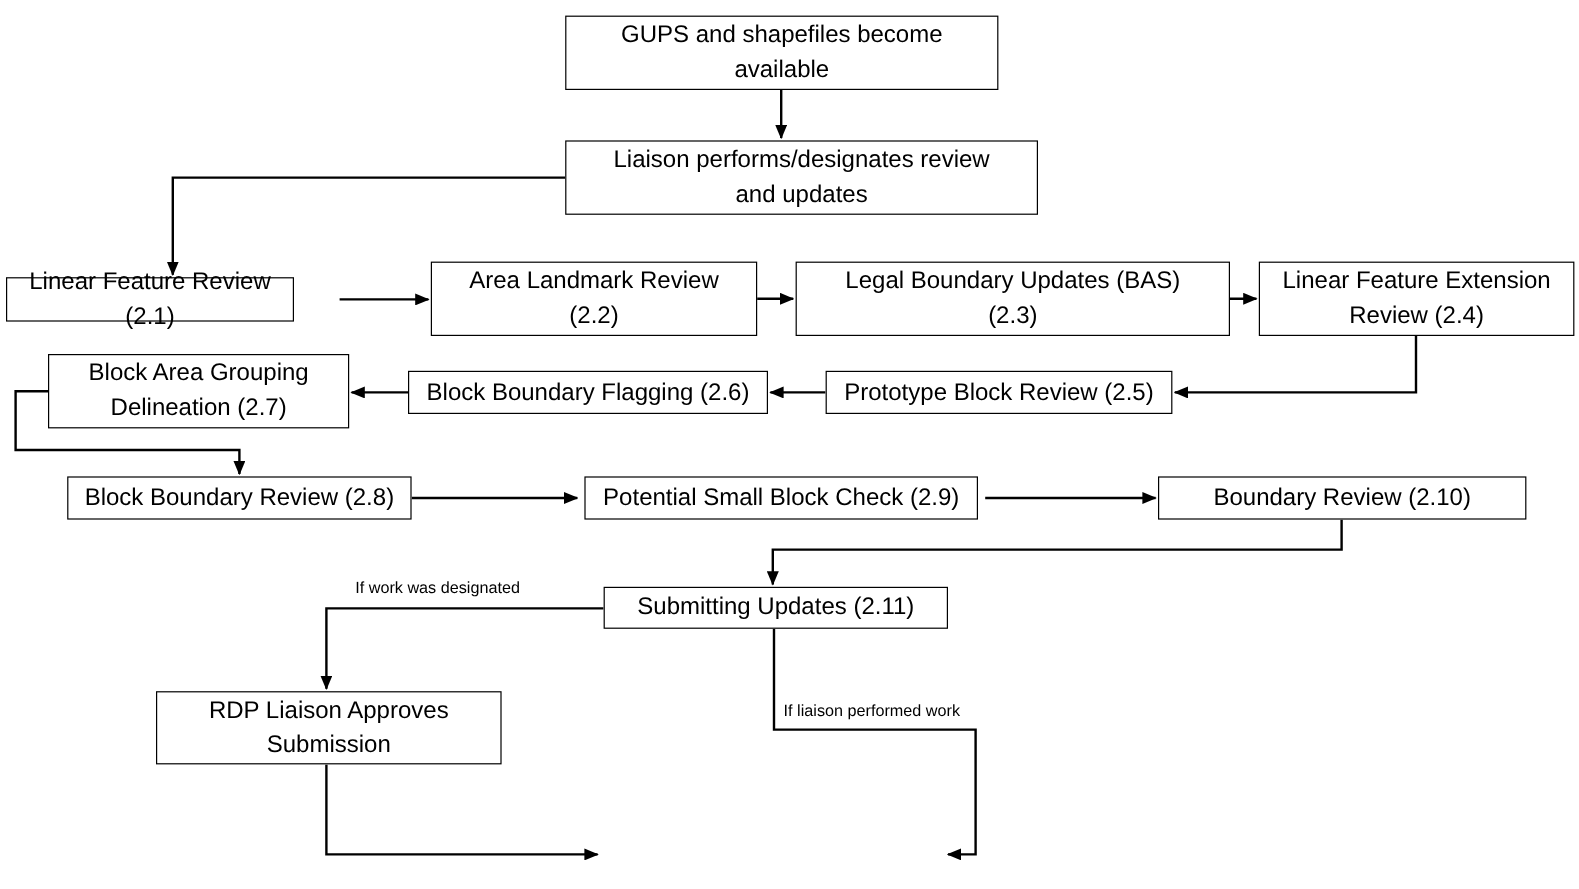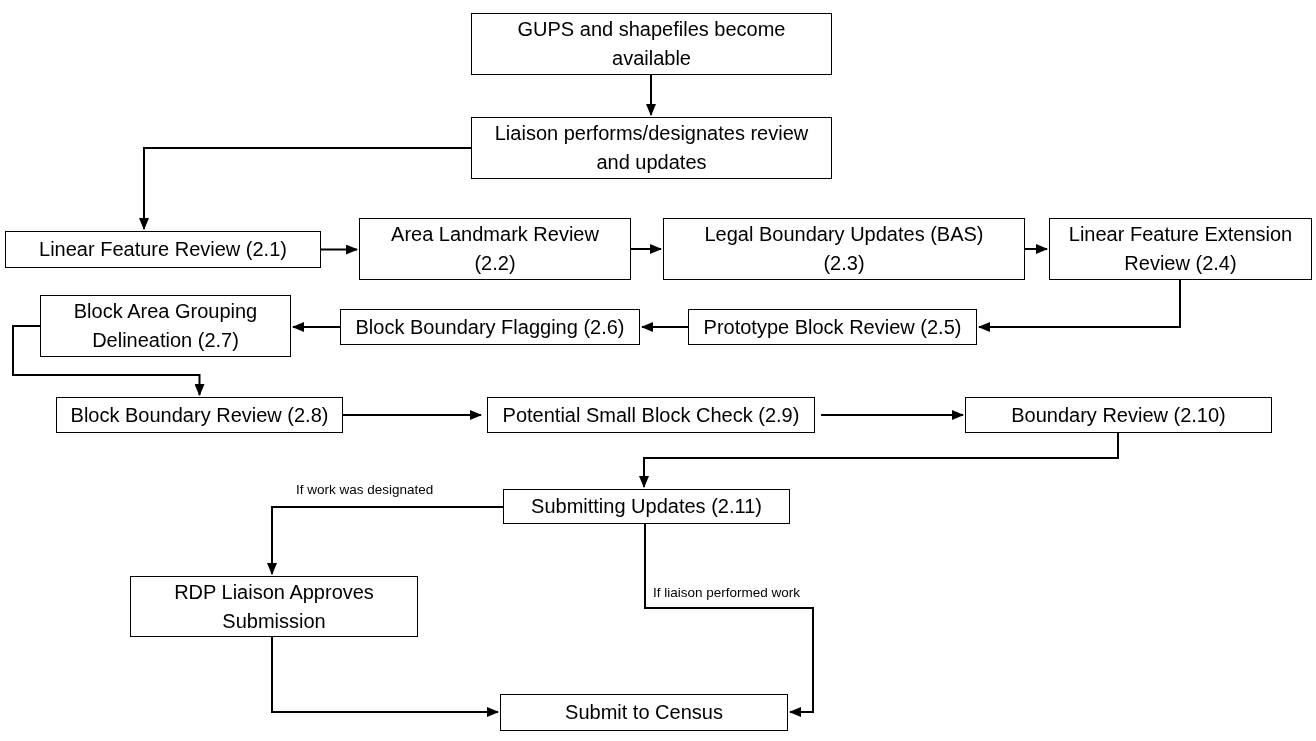--- a/index.html
+++ b/index.html
@@ -44,22 +44,22 @@
   }
   .edge-label {
     position: absolute;
     font-size: 13.5px;
     line-height: 1.1;
     white-space: nowrap;
     background: #ffffff;
   }
   
   .n-gups    { left: 471px;  top: 13px;  width: 361px; height: 62px; }
-  .n-liaison { left: 471px;  top: 117px; width: 361px; height: 62px; }
-  .n-lfr     { left: 5px;    top: 231px; width: 316px; height: 37px; }
+  .n-liaison { left: 471px;  top: 117px; width: 394px; height: 62px; }
+  .n-lfr     { left: 5px;    top: 231px; width: 240px; height: 37px; }
   .n-alr     { left: 359px;  top: 218px; width: 272px; height: 62px; }
   .n-lbu     { left: 663px;  top: 218px; width: 362px; height: 62px; }
   .n-lfer    { left: 1049px; top: 218px; width: 263px; height: 62px; }
   .n-pbr     { left: 688px;  top: 309px; width: 289px; height: 36px; }
   .n-bbf     { left: 340px;  top: 309px; width: 300px; height: 36px; }
   .n-bag     { left: 40px;   top: 295px; width: 251px; height: 62px; }
   .n-bbr     { left: 56px;   top: 397px; width: 287px; height: 36px; }
   .n-psbc    { left: 487px;  top: 397px; width: 328px; height: 36px; }
   .n-br      { left: 965px;  top: 397px; width: 307px; height: 36px; }
   .n-su      { left: 503px;  top: 489px; width: 287px; height: 35px; }
@@ -110,18 +110,17 @@
   <div class="node n-pbr">Prototype Block Review (2.5)</div>
   <div class="node n-bbf">Block Boundary Flagging (2.6)</div>
   <div class="node n-bag">Block Area Grouping
 Delineation (2.7)</div>
   <div class="node n-bbr">Block Boundary Review (2.8)</div>
   <div class="node n-psbc">Potential Small Block Check (2.9)</div>
   <div class="node n-br">Boundary Review (2.10)</div>
   <div class="node n-su">Submitting Updates (2.11)</div>
   <div class="node n-rdp">RDP Liaison Approves
 Submission</div>
-  <div class="node n-census">Submit to Census</div>
 
   <div class="edge-label l-designated">If work was designated</div>
   <div class="edge-label l-performed">If liaison performed work</div>
 
 </div>
 
 </body></html>

